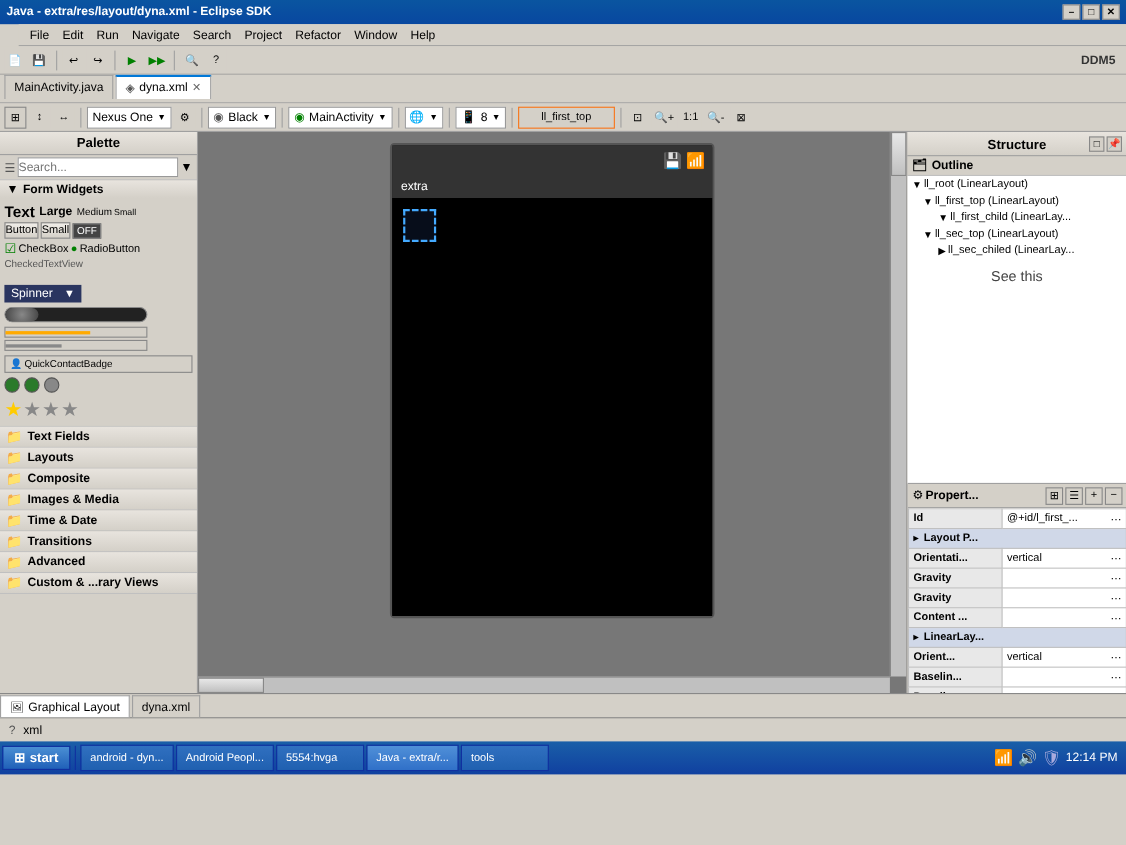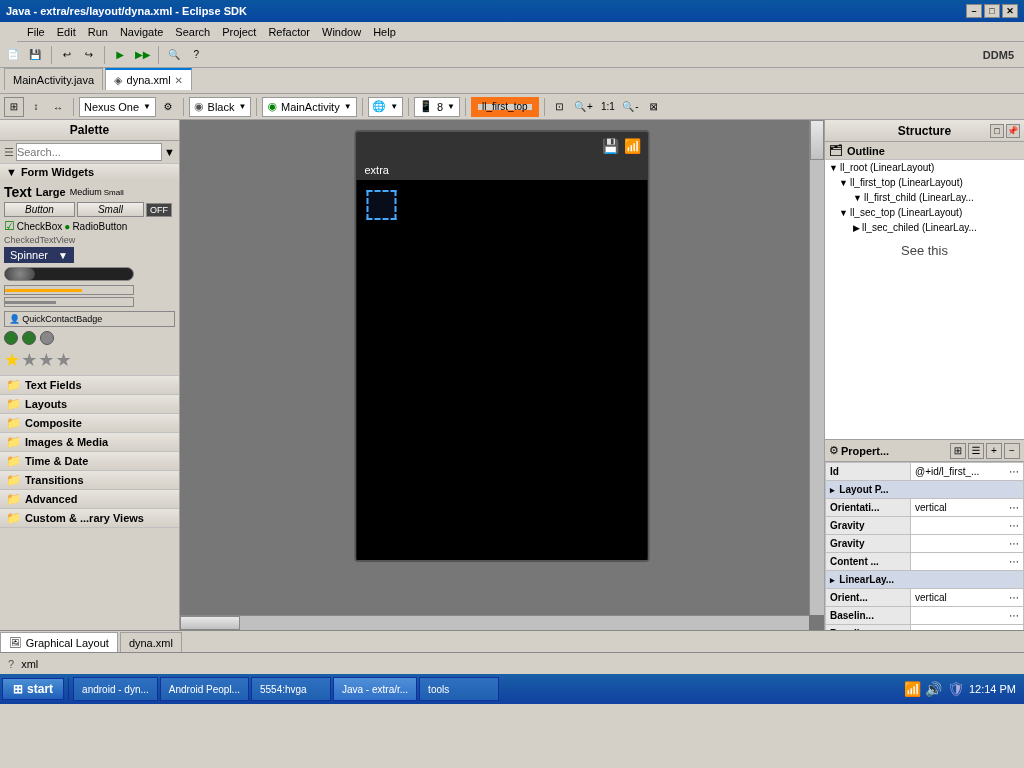--- a/index.html
+++ b/index.html
@@ -159,24 +159,23 @@
       background: #d4d0c8;
     }
 
     
     .fw-row1 { display: flex; gap: 2px; margin-bottom: 2px; align-items: center; }
     .fw-text-large { font-size: 14px; font-weight: bold; margin-right: 2px; }
     .fw-text-medium { font-size: 11px; font-weight: bold; }
     .fw-btn {
       border: 1px solid #888;
       background: linear-gradient(to bottom, #f0ede8, #d4d0c8);
-      padding: 1px 20px;
+      padding: 1px 0;
       font-size: 10px;
       cursor: pointer;
-      font-style: italic;
     }
     .fw-toggle {
       background: #444;
       color: white;
       border: 1px solid #888;
       padding: 1px 3px;
       font-size: 9px;
     }
     .fw-checkbox { display: flex; align-items: center; gap: 2px; font-size: 10px; }
     .fw-radio { display: flex; align-items: center; gap: 2px; font-size: 10px; }
@@ -543,21 +542,21 @@
     <span>🌐</span>
     <span class="ddl-arrow">▼</span>
   </div>
   <div class="tb-sep"></div>
   <div class="tb-ddl">
     <span>📱</span>
     <span>8</span>
     <span class="ddl-arrow">▼</span>
   </div>
   <div class="tb-sep"></div>
-  <div class="tb-btn" style="border:7px solid #f97316; padding: 0 4px; font-size:10px;">
+  <div class="tb-btn" style="border:1px solid #f97316; padding: 0 20px; font-size:10px;">
     <span>ll_first_top</span>
   </div>
   <div class="tb-sep"></div>
   <div class="tb-btn">⊡</div>
   <div class="tb-btn">🔍+</div>
   <div class="tb-btn">1:1</div>
   <div class="tb-btn">🔍-</div>
   <div class="tb-btn">⊠</div>
 </div>
 
@@ -595,21 +594,21 @@
 
         <div class="fw-row1">
           <span class="fw-checkbox">
             <span style="color:green; font-size:12px;">☑</span> CheckBox
           </span>
           <span class="fw-radio">
             <span style="color:green; font-size:10px;">●</span> RadioButton
           </span>
         </div>
 
-        <div style="font-size:9px; color:#555; margin-bottom:2px;">CheckedTextView</div>
+        <div style="font-size:9px; color:#555; margin-bottom:14px;">CheckedTextView</div>
 
         <div style="margin-bottom:4px;">
           <div class="fw-spinner">
             <span>Spinner</span>
             <span class="fw-spinner-arr">▼</span>
           </div>
         </div>
 
         <div class="fw-progress-dark" style="margin-bottom:4px;">
           <div class="fw-progress-dark-fill"></div>

